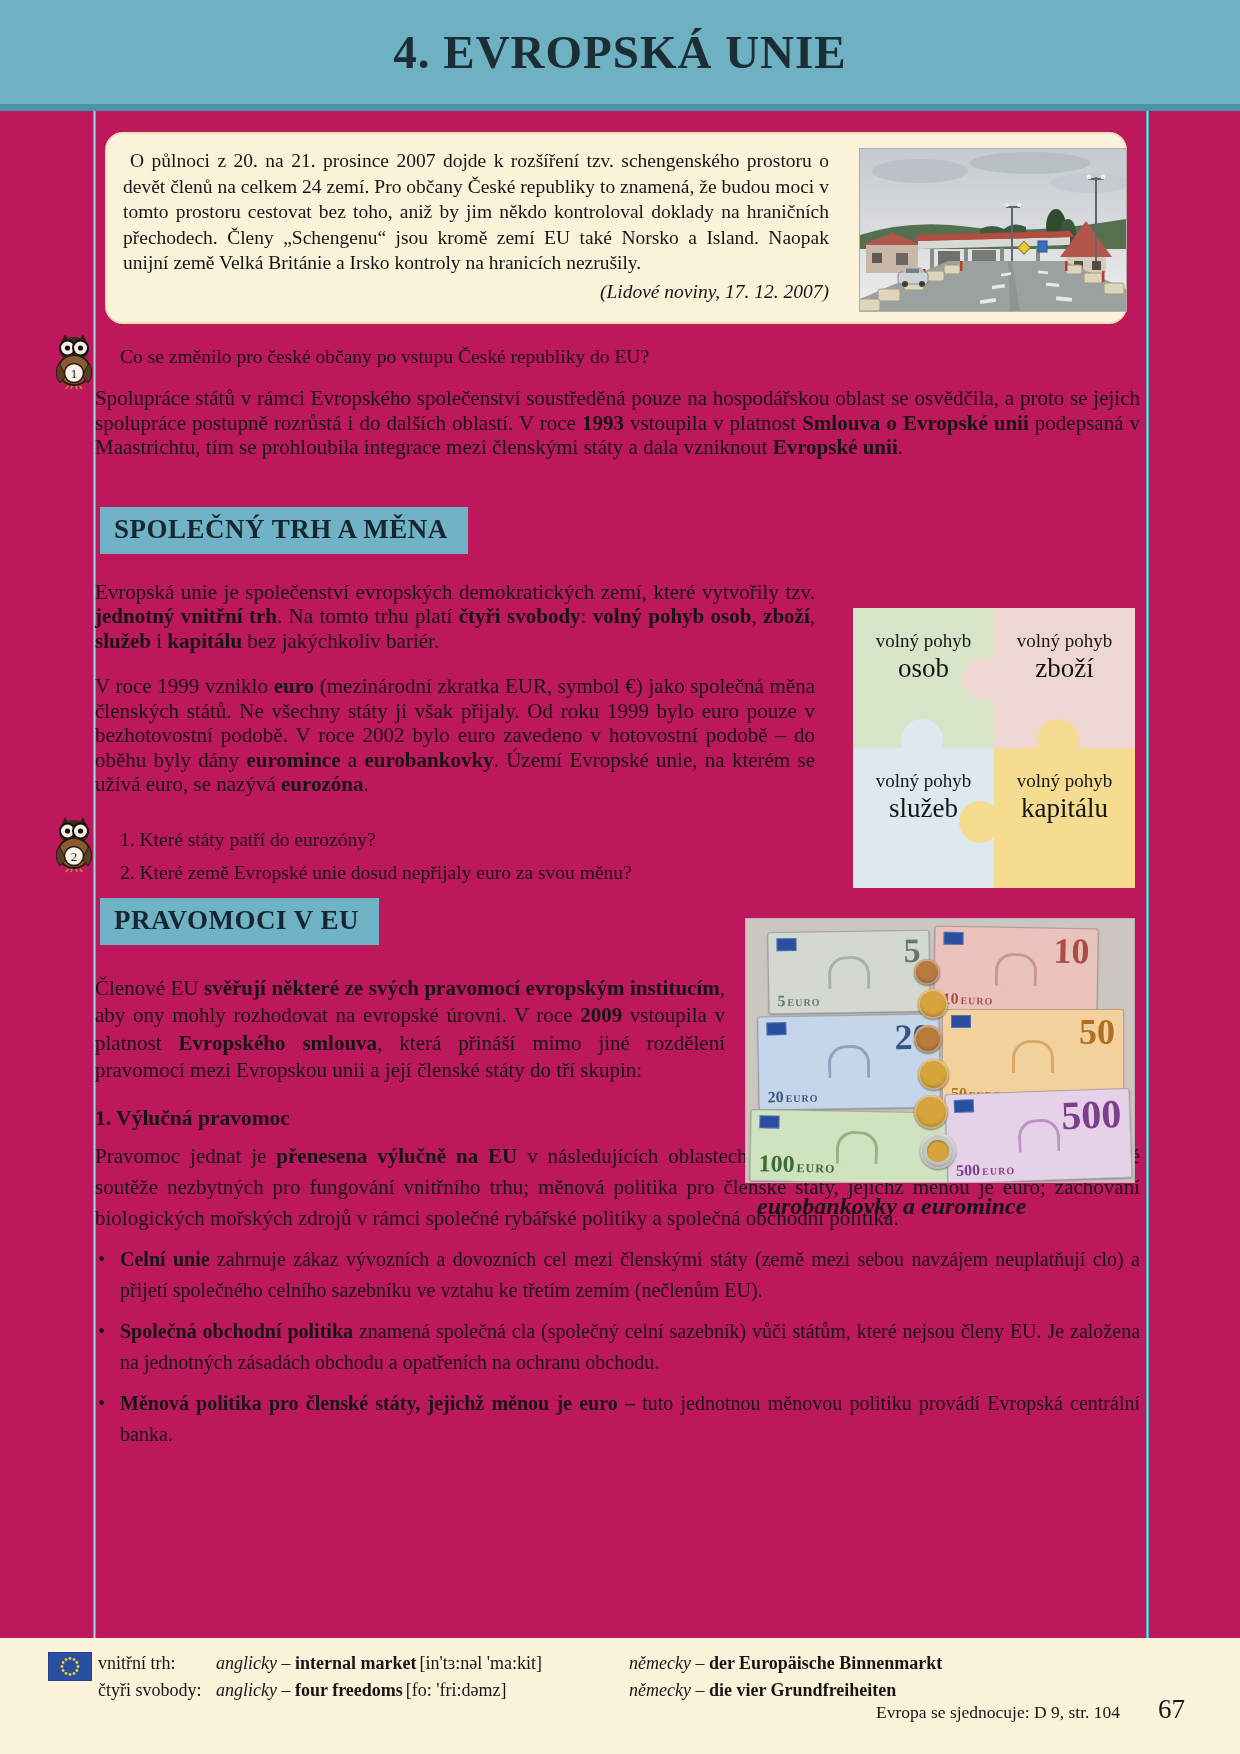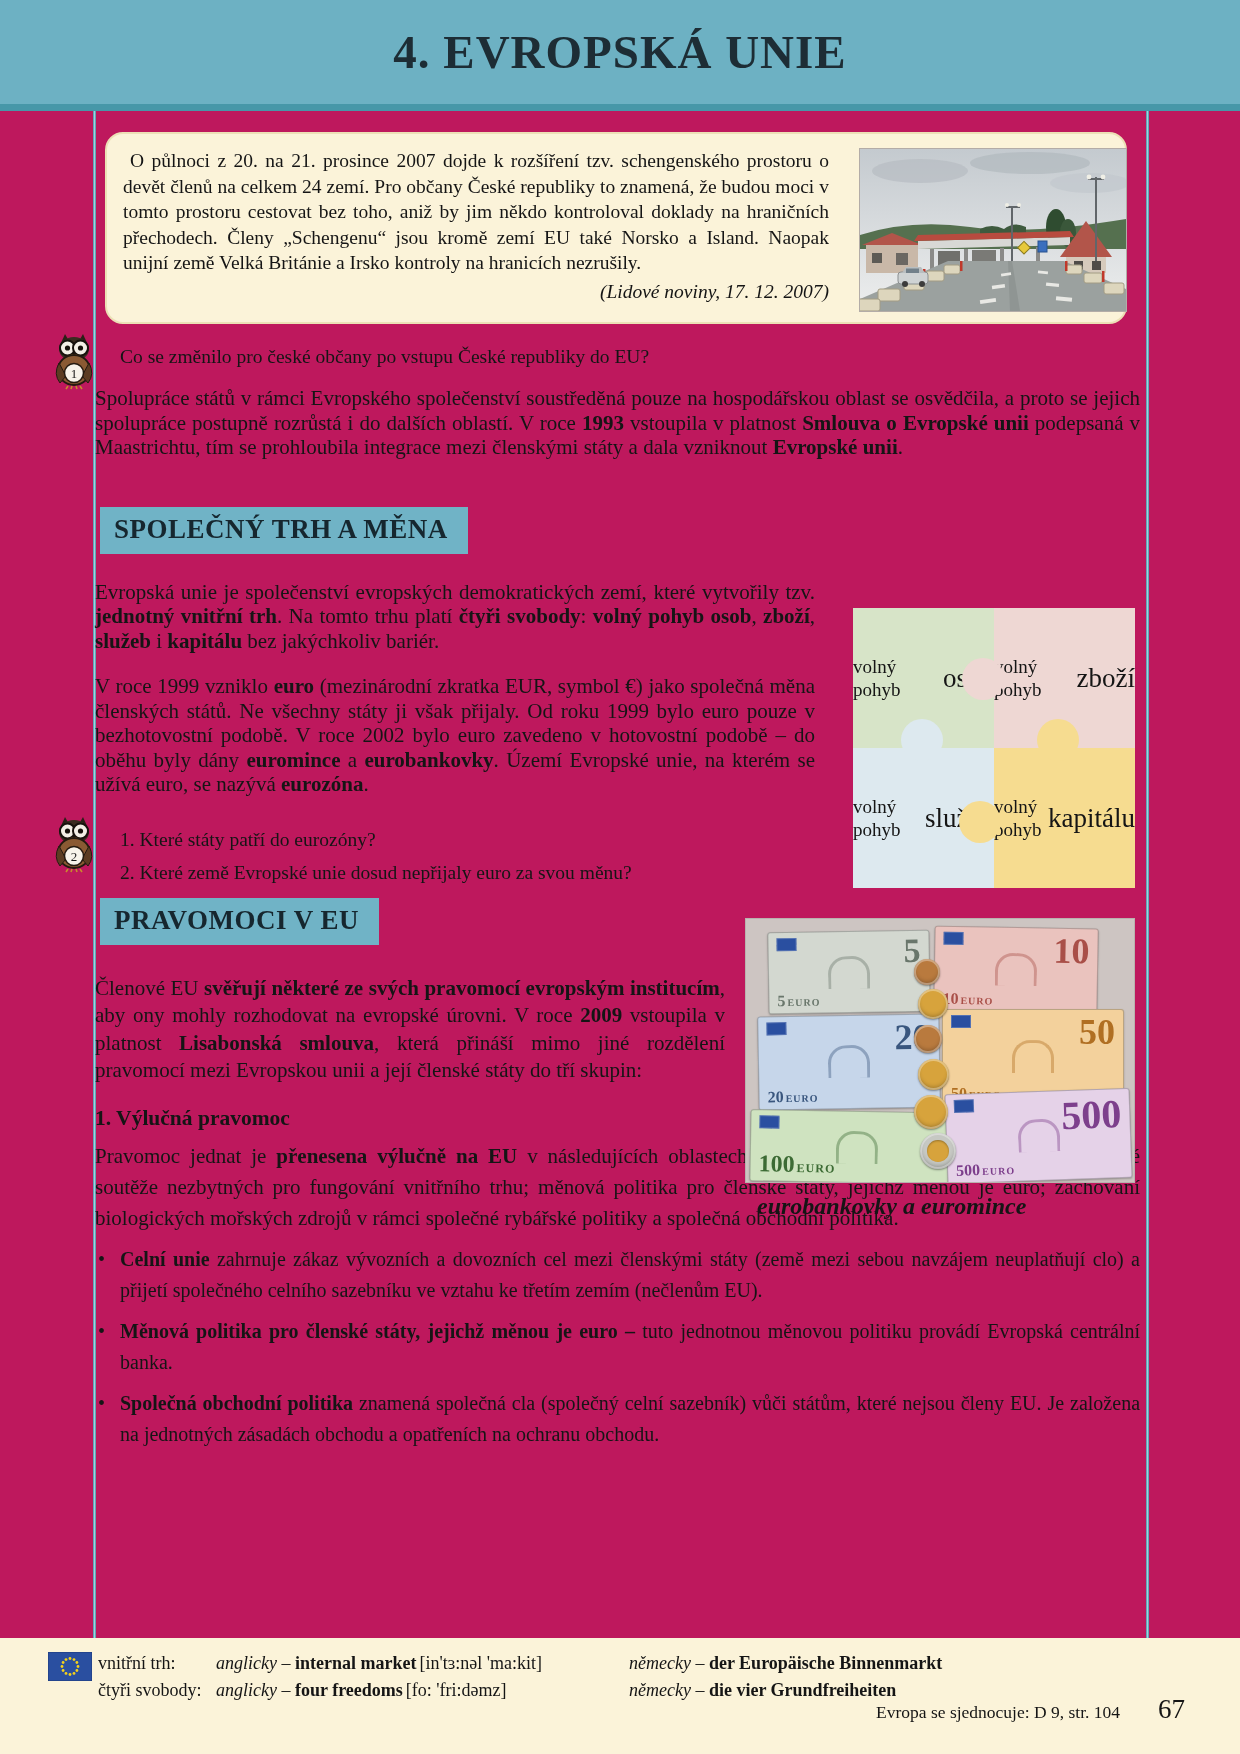--- a/index.html
+++ b/index.html
@@ -49,22 +49,22 @@
   .subhead{margin:21px 100px 0 95px;font-size:21.5px;font-weight:bold;}
 
   
   .bullets{margin:2px 100px 0 95px;padding:0;}
   .bullets li{list-style:none;position:relative;padding-left:25px;margin-top:10px;
               font-size:20px;line-height:31px;text-align:justify;}
   .bullets li::before{content:"\2022";position:absolute;left:3px;top:0;}
 
   
   .puzzle{position:absolute;left:853px;top:497px;width:282px;height:280px;}
-  .pz{position:absolute;width:141px;height:140px;display:flex;flex-direction:row;
-      align-items:center;box-sizing:border-box;}
+  .pz{position:absolute;width:141px;height:140px;display:flex;flex-direction:column;
+      align-items:center;padding-top:21px;box-sizing:border-box;}
   .pz .l1{font-size:19px;line-height:23px;}
   .pz .l2{font-size:27px;line-height:32px;}
   .pz.p0{left:0;top:0;} .pz.p1{left:141px;top:0;} .pz.p2{left:0;top:140px;} .pz.p3{left:141px;top:140px;}
   .tab{position:absolute;width:42px;height:42px;border-radius:50%;}
   .tab.t-pink{left:109px;top:50px;}
   .tab.t-blue{left:48px;top:111px;}
   .tab.t-yel1{left:184px;top:111px;}
   .tab.t-yel2{left:106px;top:193px;}
 
   
@@ -265,29 +265,29 @@
           <text x="23" y="46" text-anchor="middle" font-size="13" fill="#1a1a1a">2</text>
           <path d="M17,54 l-2,3 M21,54 l-1,3 M25,54 l1,3 M29,54 l2,3" stroke="#c98a2e" stroke-width="1.6"></path>
         </svg>
       </span>
       <div>1. Které státy patří do eurozóny?</div>
       <div>2. Které země Evropské unie dosud nepřijaly euro za svou měnu?</div>
     </div>
 
     
     <div class="secbox s2">PRAVOMOCI V EU</div>
-    <p class="para sec2-para"><span>Členové EU </span><b>svěřují některé ze svých pravomocí evropským institucím</b><span>, aby ony mohly rozhodovat na evropské úrovni. V roce </span><b>2009</b><span> vstoupila v platnost </span><b>Lisabonská smlouva</b><span>, která přináší mimo jiné rozdělení pravomocí mezi Evropskou unii a její členské státy do tří skupin:</span></p>
+    <p class="para sec2-para"><span>Členové EU </span><b>svěřují některé ze svých pravomocí evropským institucím</b><span>, aby ony mohly rozhodovat na evropské úrovni. V roce </span><b>2009</b><span> vstoupila v platnost </span><b>Evropského smlouva</b><span>, která přináší mimo jiné rozdělení pravomocí mezi Evropskou unii a její členské státy do tří skupin:</span></p>
 
     <div class="subhead">1. Výlučná pravomoc</div>
     <p class="para loose" style="margin-top:10px;"><span>Pravomoc jednat je </span><b>přenesena výlučně na EU</b><span> v následujících oblastech: celní unie; stanovení pravidel hospodářské soutěže nezbytných pro fungování vnitřního trhu; měnová politika pro členské státy, jejichž měnou je euro; zachování biologických mořských zdrojů v rámci společné rybářské politiky a společná obchodní politika.</span></p>
 
     <ul class="bullets">
       <li><b>Celní unie</b><span> zahrnuje zákaz vývozních a dovozních cel mezi členskými státy (země mezi sebou navzájem neuplatňují clo) a přijetí společného celního sazebníku ve vztahu ke třetím zemím (nečlenům EU).</span></li>
+      <li><b>Společná obchodní politika</b><span> znamená společná cla (společný celní sazebník) vůči státům, které nejsou členy EU. Je založena na jednotných zásadách obchodu a opatřeních na ochranu obchodu.</span></li>
       <li><b>Měnová politika pro členské státy, jejichž měnou je euro –</b><span> tuto jednotnou měnovou politiku provádí Evropská centrální banka.</span></li>
-      <li><b>Společná obchodní politika</b><span> znamená společná cla (společný celní sazebník) vůči státům, které nejsou členy EU. Je založena na jednotných zásadách obchodu a opatřeních na ochranu obchodu.</span></li>
     </ul>
 
     
     <div class="puzzle">
       <div class="pz p0" style="background-color: rgb(215, 228, 200);">
         <span class="l1">volný pohyb</span>
         <span class="l2">osob</span>
       </div>
       <div class="pz p1" style="background-color: rgb(238, 215, 211);">
         <span class="l1">volný pohyb</span>

